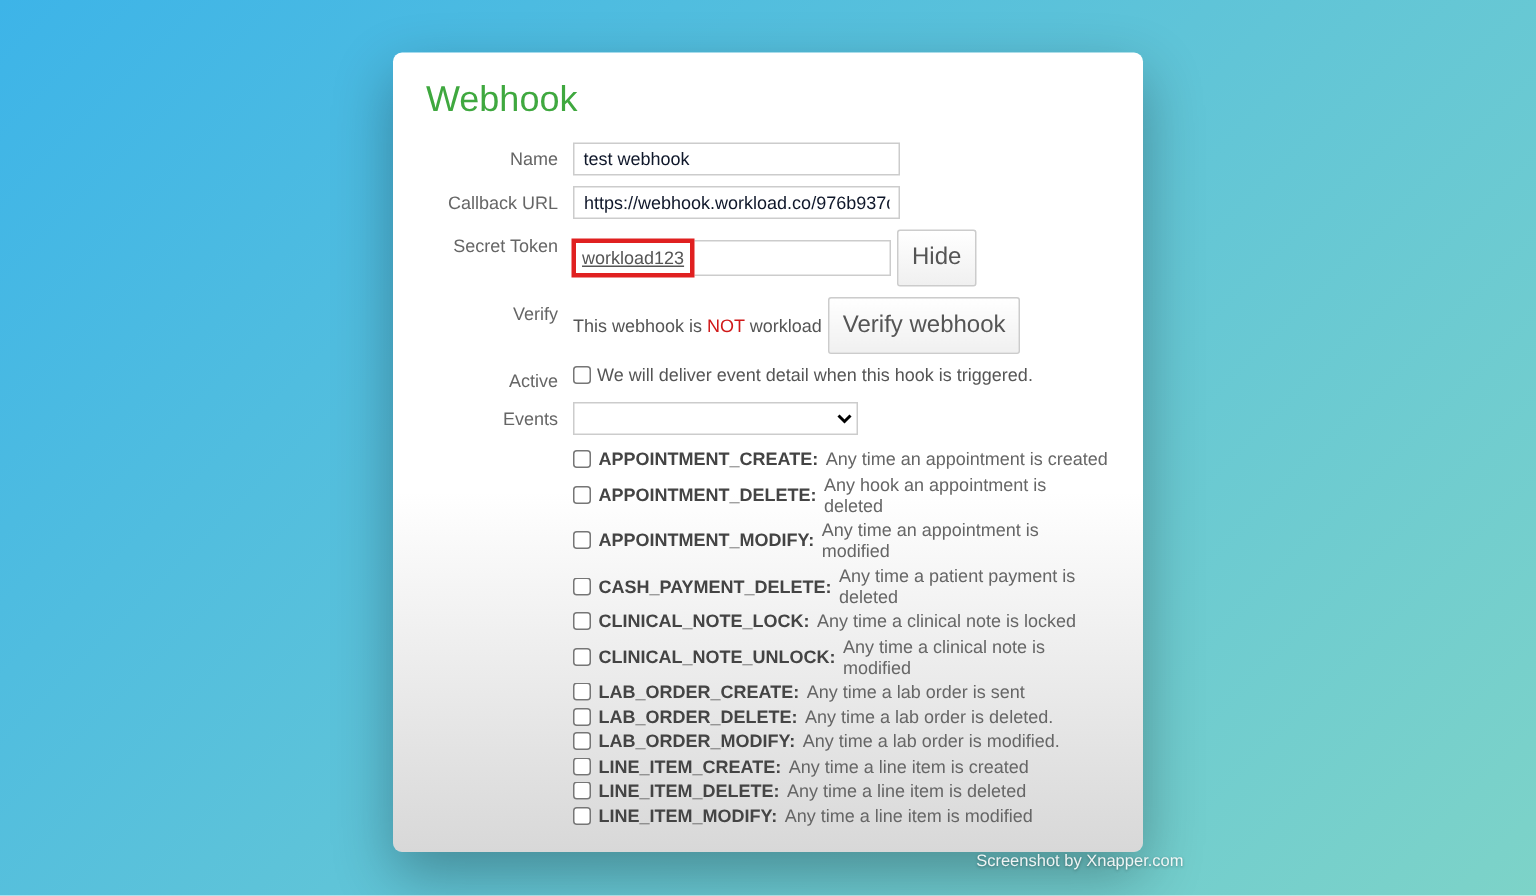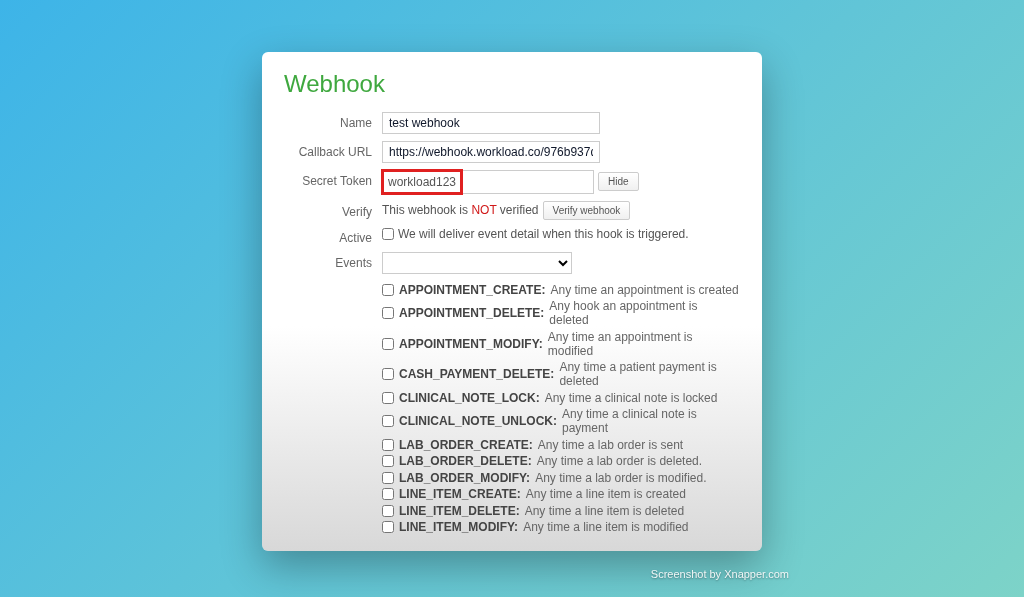--- a/index.html
+++ b/index.html
@@ -80,29 +80,30 @@
       top: -2px;
       border: 3px solid #e02020;
       padding: 2px 4px;
       font-size: 12px;
       color: #555;
       background: #fff;
       height: 26px;
       display: flex;
       align-items: center;
       z-index: 2;
+      text-decoration: underline;
     }
     .btn {
       border: 1px solid #ccc;
       background: linear-gradient(#fff, #f0f0f0);
       padding: 3px 9px;
-      font-size: 10px;
+      font-size: 16px;
       color: #555;
       cursor: pointer;
-      height: 19px;
+      height: 38px;
       border-radius: 2px;
     }
     .verify-text {
       font-size: 12px;
       color: #555;
     }
     .verify-not {
       color: #d01818;
       font-weight: normal;
       text-align: center;
@@ -182,21 +183,21 @@
         <div class="highlight-box">workload123</div>
       </div>
       <button class="btn">Hide</button>
     </div>
   </div>
 
   <div class="form-row">
     <div class="label-col">Verify</div>
     <div class="field-col">
       <span class="verify-text">
-        <span>This webhook is </span><span class="verify-not">NOT</span><span> verified</span>
+        <span>This webhook is </span><span class="verify-not">NOT</span><span> workload</span>
       </span>
       <button class="btn">Verify webhook</button>
     </div>
   </div>
 
   <div class="form-row">
     <div class="label-col">Active</div>
     <div class="field-col">
       <span class="active-text">
         <input type="checkbox" style="">
@@ -231,21 +232,21 @@
             <span class="event-desc">Any time a patient payment is deleted</span>
           </div>
           <div class="event-item">
             <input type="checkbox" style="">
             <span class="event-name">CLINICAL_NOTE_LOCK:</span>
             <span class="event-desc">Any time a clinical note is locked</span>
           </div>
           <div class="event-item">
             <input type="checkbox" style="">
             <span class="event-name">CLINICAL_NOTE_UNLOCK:</span>
-            <span class="event-desc">Any time a clinical note is payment</span>
+            <span class="event-desc">Any time a clinical note is modified</span>
           </div>
           <div class="event-item">
             <input type="checkbox" style="">
             <span class="event-name">LAB_ORDER_CREATE:</span>
             <span class="event-desc">Any time a lab order is sent</span>
           </div>
           <div class="event-item">
             <input type="checkbox" style="">
             <span class="event-name">LAB_ORDER_DELETE:</span>
             <span class="event-desc">Any time a lab order is deleted.</span>

